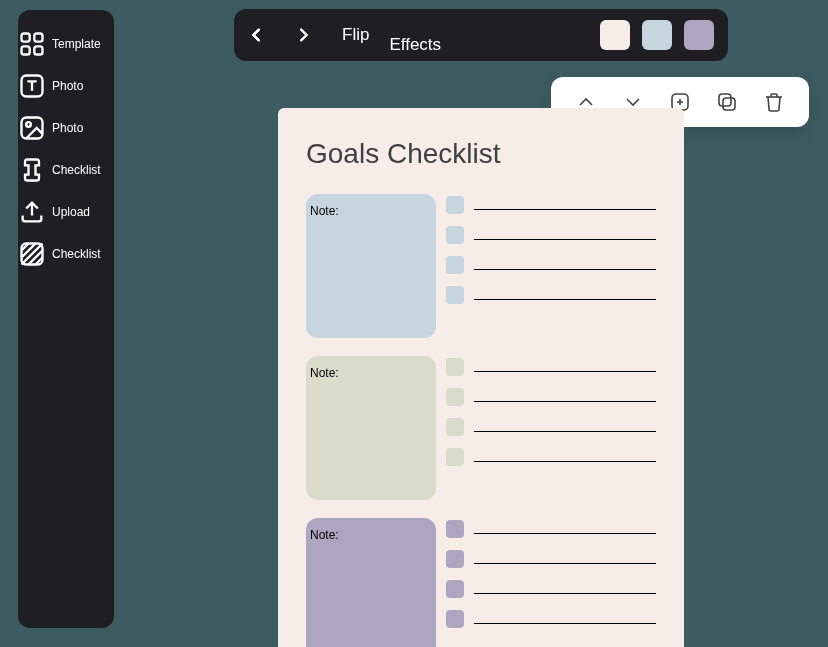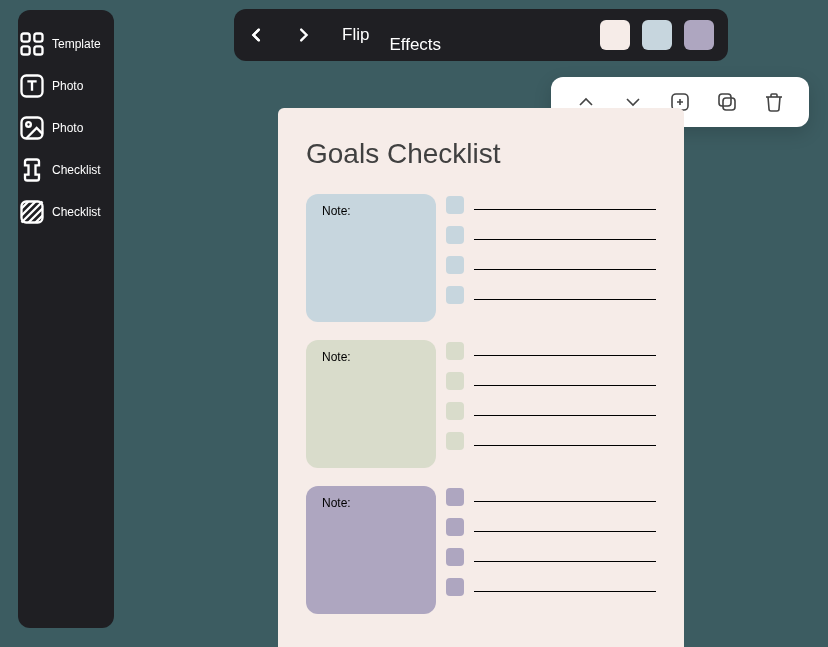--- a/index.html
+++ b/index.html
@@ -111,23 +111,23 @@
     color: #404040;
     margin-bottom: 24px;
   }
   .section {
     display: flex;
     gap: 10px;
     margin-bottom: 18px;
   }
   .note-box {
     width: 130px;
-    height: 128px;
+    height: 144px;
     border-radius: 12px;
-    padding: 10px 16px;
+    padding: 10px 4px;
     font-size: 12px;
     color: #000;
     font-family: "Comic Sans MS", "Segoe Script", cursive, sans-serif;
   }
   .lines-col {
     flex: 1;
     display: flex;
     flex-direction: column;
     gap: 12px;
     padding-top: 2px;
@@ -198,20 +198,30 @@
 
   <div class="side-item">
     <span class="icon">
       <svg viewBox="0 0 24 24">
           <path d="M8 3h8a2 2 0 0 1 2 2v3h-3v8h3v3a2 2 0 0 1-2 2H8a2 2 0 0 1-2-2v-3h3V8H6V5a2 2 0 0 1 2-2z"></path>
         </svg>
     </span>
     <span class="label">Checklist</span>
   </div>
 
+  <div class="side-item">
+    <span class="icon">
+      <svg viewBox="0 0 24 24">
+          <path d="M4 15v3a2 2 0 0 0 2 2h12a2 2 0 0 0 2-2v-3"></path>
+          <path d="M12 4v11"></path>
+          <path d="M7 9l5-5 5 5"></path>
+        </svg>
+    </span>
+    <span class="label">Upload</span>
+  </div>
 
   <div class="side-item">
     <span class="icon">
       <svg viewBox="0 0 24 24">
           <rect x="3" y="3" width="18" height="18" rx="4"></rect>
           <path d="M3 9l6-6 M3 15l12-12 M3 21l18-18 M9 21l12-12 M15 21l6-6"></path>
         </svg>
     </span>
     <span class="label">Checklist</span>
   </div>

